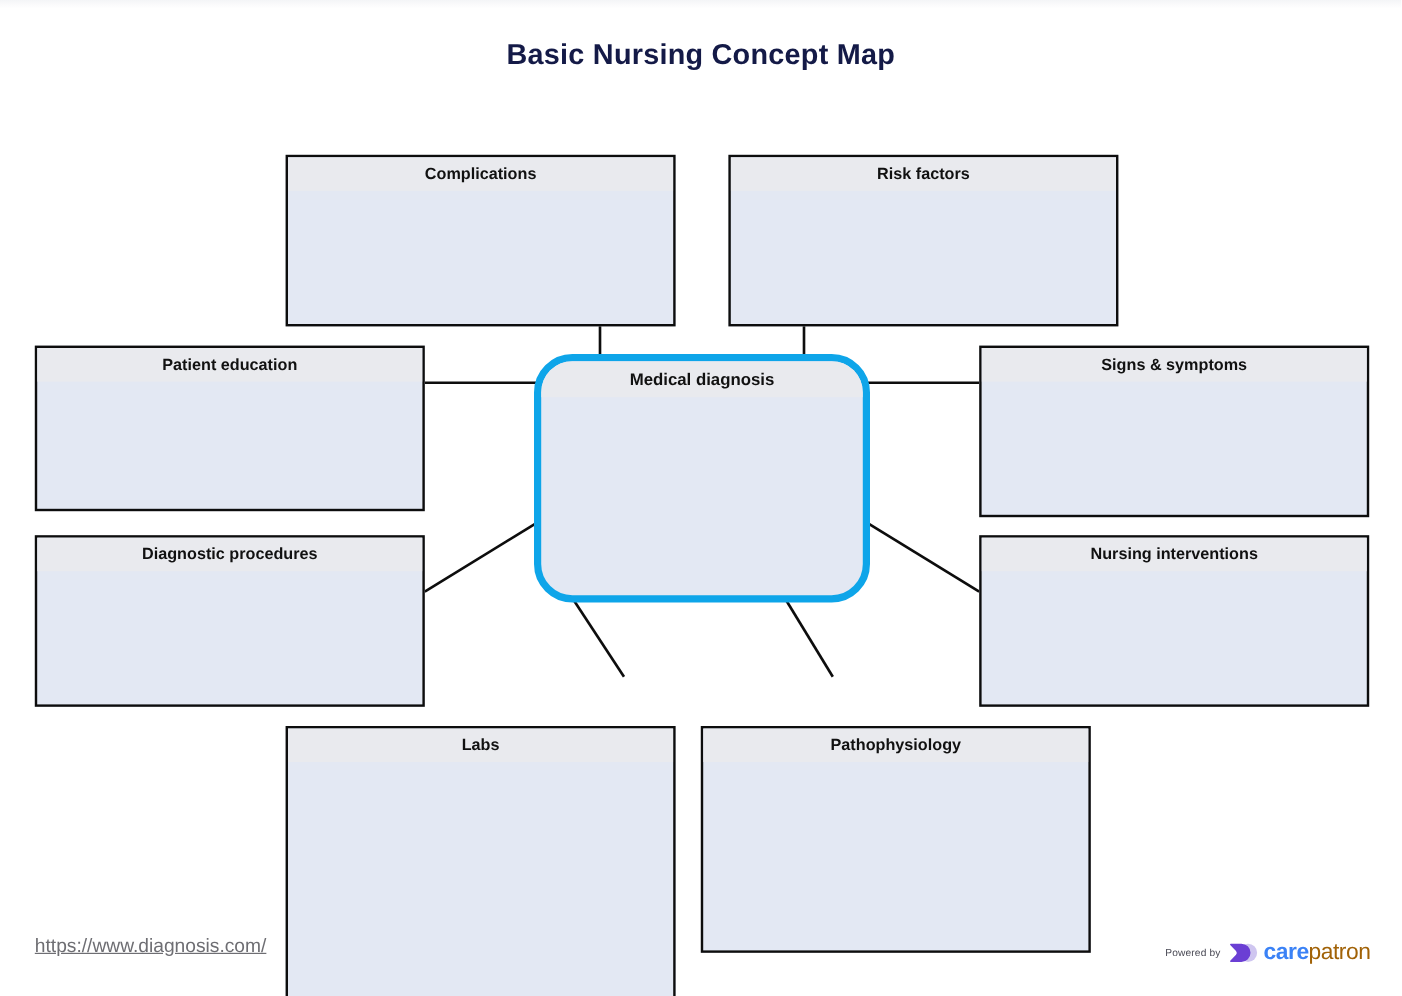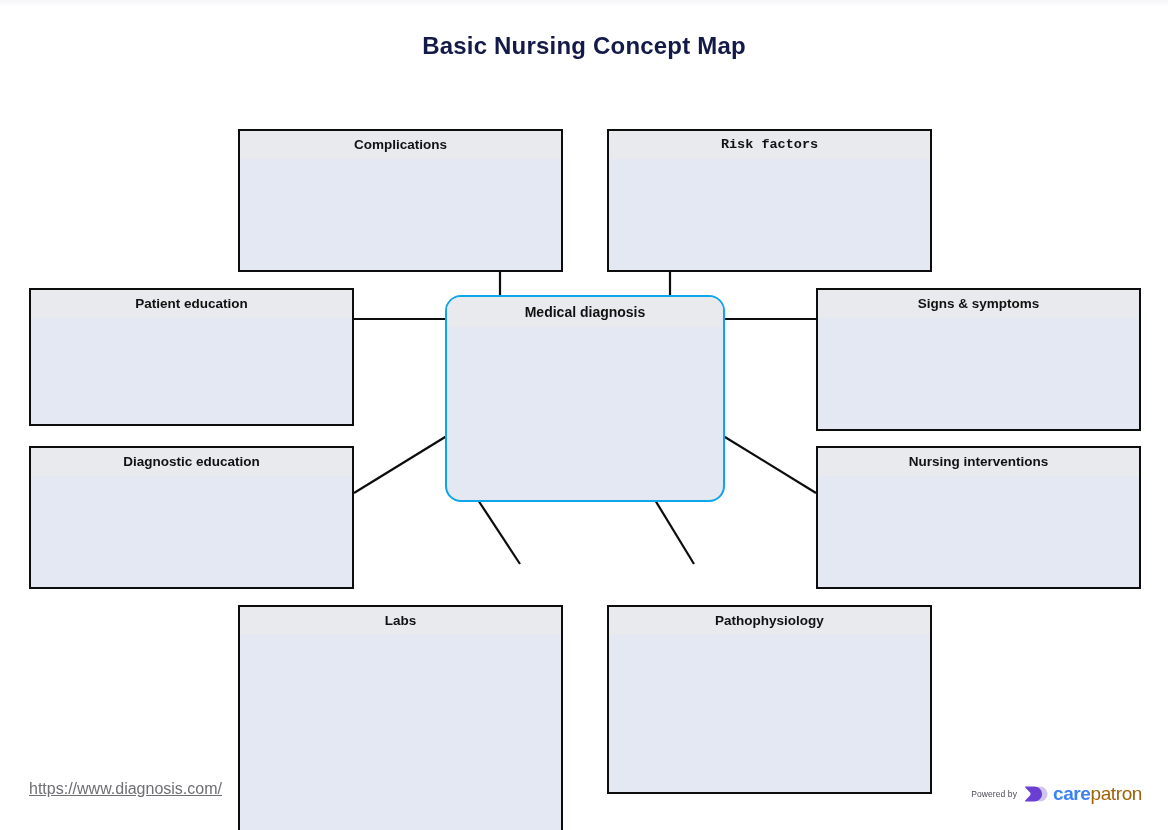--- a/index.html
+++ b/index.html
@@ -68,22 +68,22 @@
     color: #111111;
   }
   .node .body {
     position: absolute;
     left: 0; top: 28px;
     right: 0; bottom: 0;
   }
   #center-node {
     position: absolute;
     box-sizing: border-box;
-    border: 2px solid #0ea5e9;
-    border-radius: 16px;
+    border: 6px solid #0ea5e9;
+    border-radius: 32px;
     background: #e3e8f3;
     overflow: hidden;
   }
   #center-node .band {
     position: absolute;
     left: 0; top: 0;
     width: 100%;
     height: 30px;
     background: #e9eaee;
   }
@@ -160,57 +160,57 @@
       <line x1="694" y1="564" x2="655" y2="500"></line>
     </g>
   </svg>
 
   <div class="node" style="left:238px; top:88px; width:325px; height:143px;">
     <div class="band"></div>
     <div class="label">Complications</div>
     <div class="body"></div>
   </div>
 
-  <div class="node" style="left:607px; top:88px; width:325px; height:143px;font-family:Liberation Mono, monospace;">
+  <div class="node" style="left:607px; top:88px; width:325px; height:143px;">
     <div class="band"></div>
     <div class="label">Risk factors</div>
     <div class="body"></div>
   </div>
 
   <div class="node" style="left:29px; top:247px; width:325px; height:138px;">
     <div class="band"></div>
     <div class="label">Patient education</div>
     <div class="body"></div>
   </div>
 
   <div class="node" style="left:816px; top:247px; width:325px; height:143px;">
     <div class="band"></div>
     <div class="label">Signs &amp; symptoms</div>
     <div class="body"></div>
   </div>
 
   <div class="node" style="left:29px; top:405px; width:325px; height:143px;">
     <div class="band"></div>
-    <div class="label">Diagnostic education</div>
+    <div class="label">Diagnostic procedures</div>
     <div class="body"></div>
   </div>
 
   <div class="node" style="left:816px; top:405px; width:325px; height:143px;">
     <div class="band"></div>
     <div class="label">Nursing interventions</div>
     <div class="body"></div>
   </div>
 
   <div class="node" style="left:238px; top:564px; width:325px; height:235px;">
     <div class="band"></div>
     <div class="label">Labs</div>
     <div class="body"></div>
   </div>
 
-  <div class="node" style="left:607px; top:564px; width:325px; height:189px;">
+  <div class="node" style="left:584px; top:564px; width:325px; height:189px;">
     <div class="band"></div>
     <div class="label">Pathophysiology</div>
     <div class="body"></div>
   </div>
 
   <div id="center-node" style="left:445px; top:295px; width:280px; height:207px;">
     <div class="band"></div>
     <div class="label">Medical diagnosis</div>
     <div class="body" style="position:absolute; left:0; top:30px; right:0; bottom:0;"></div>
   </div>

